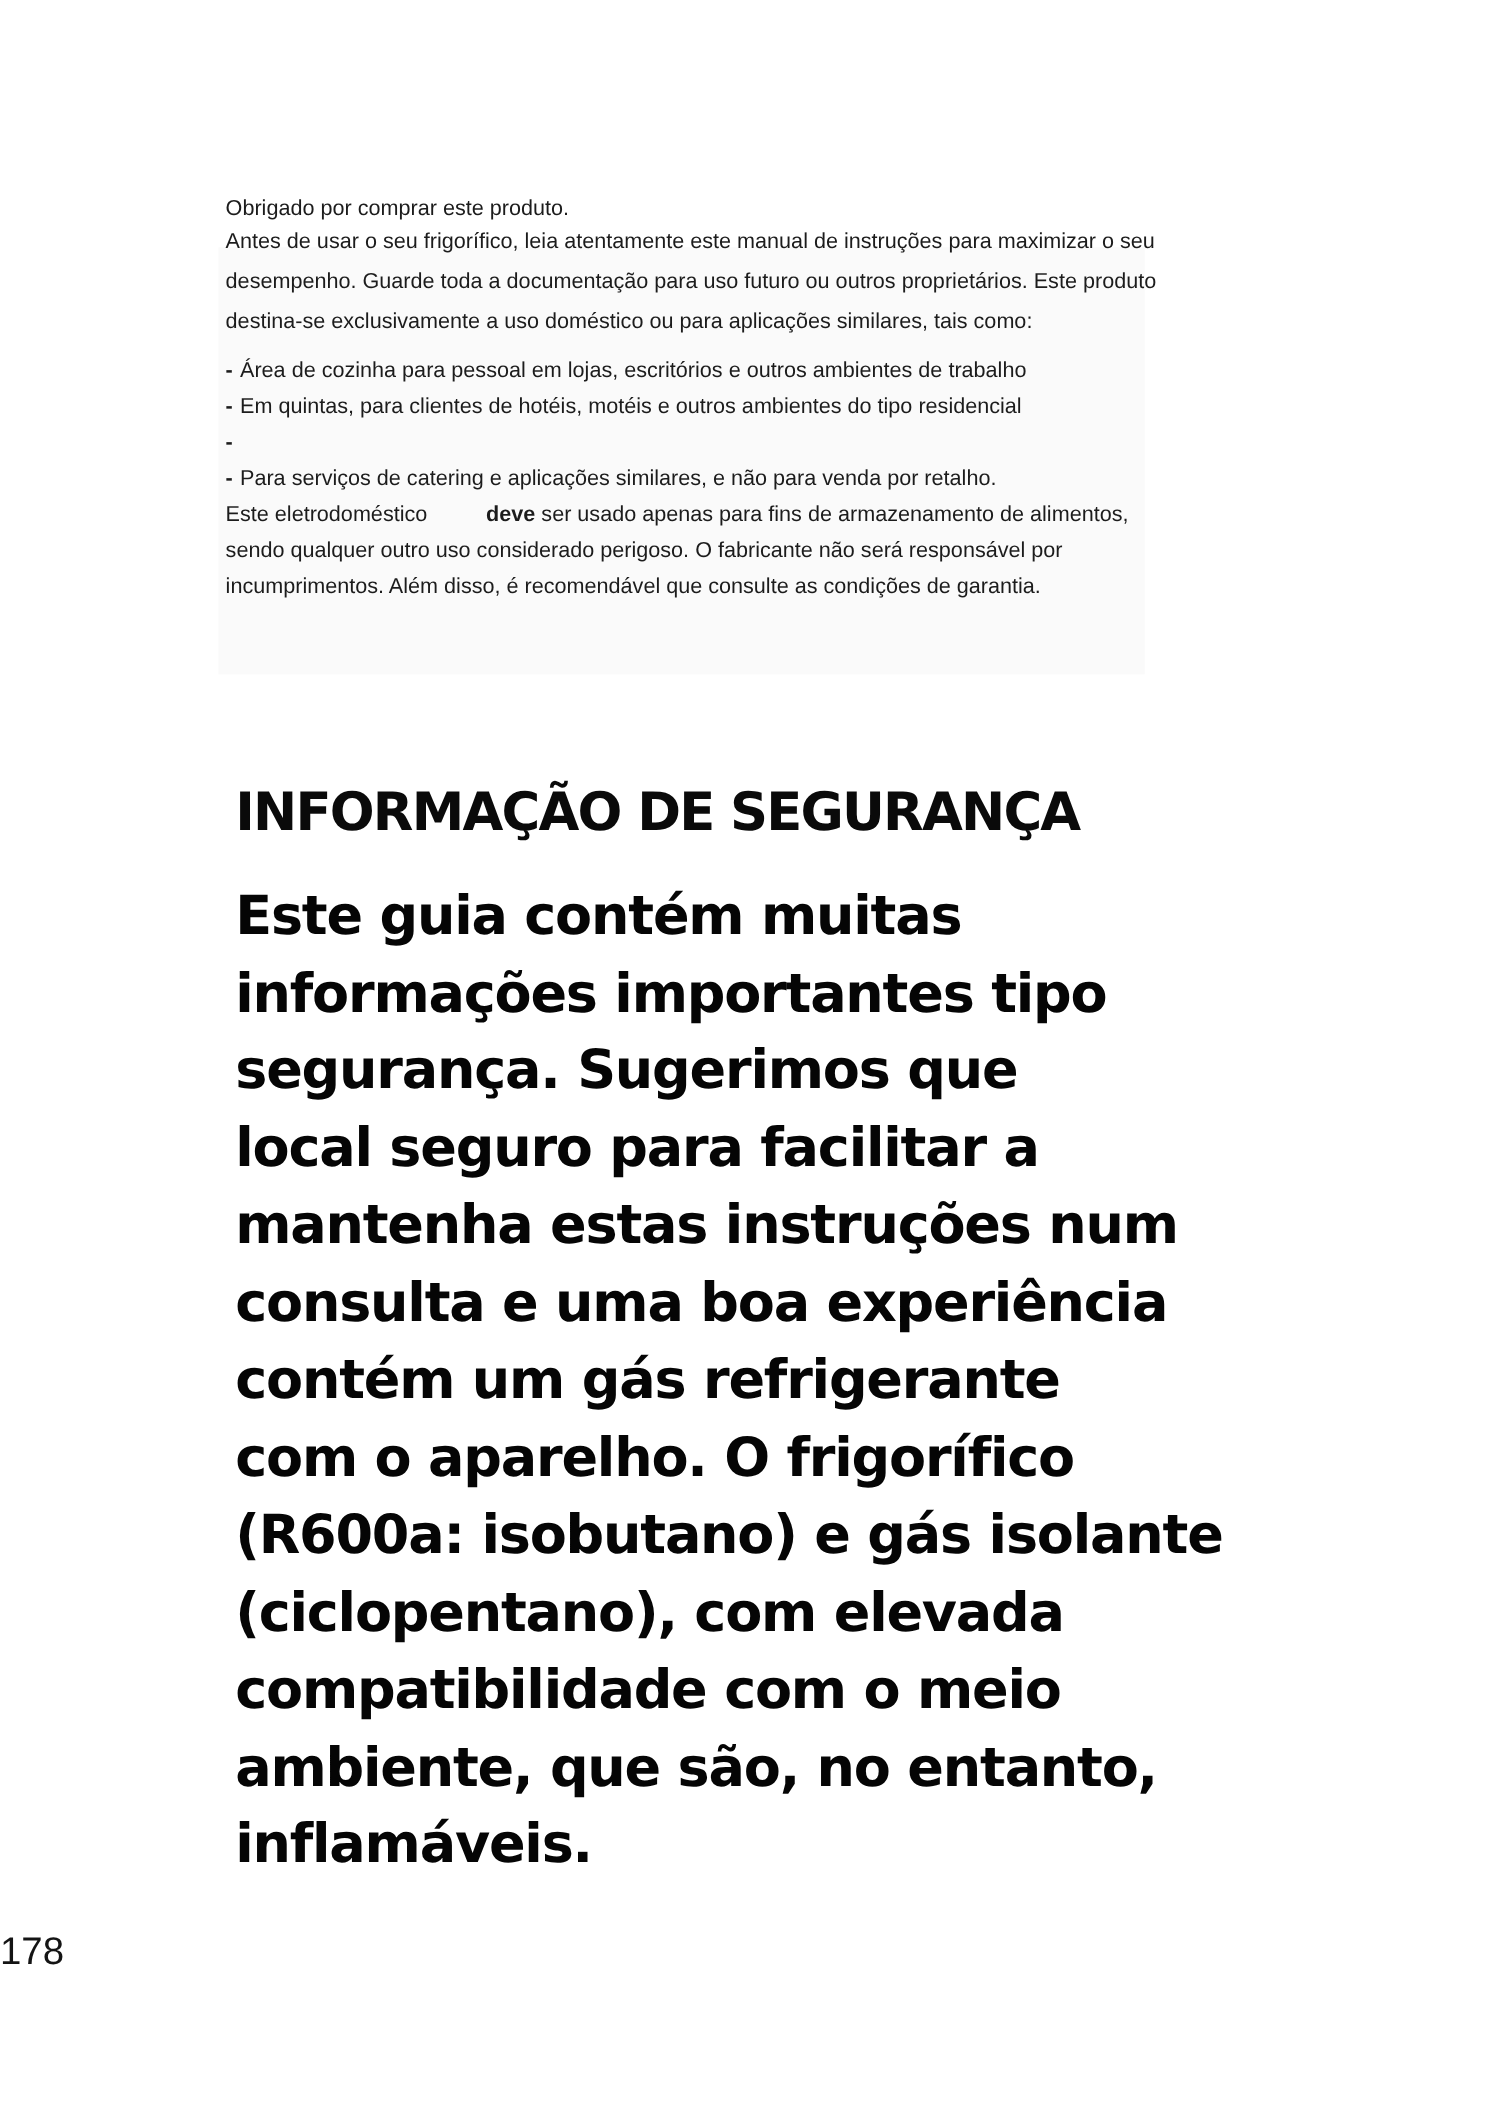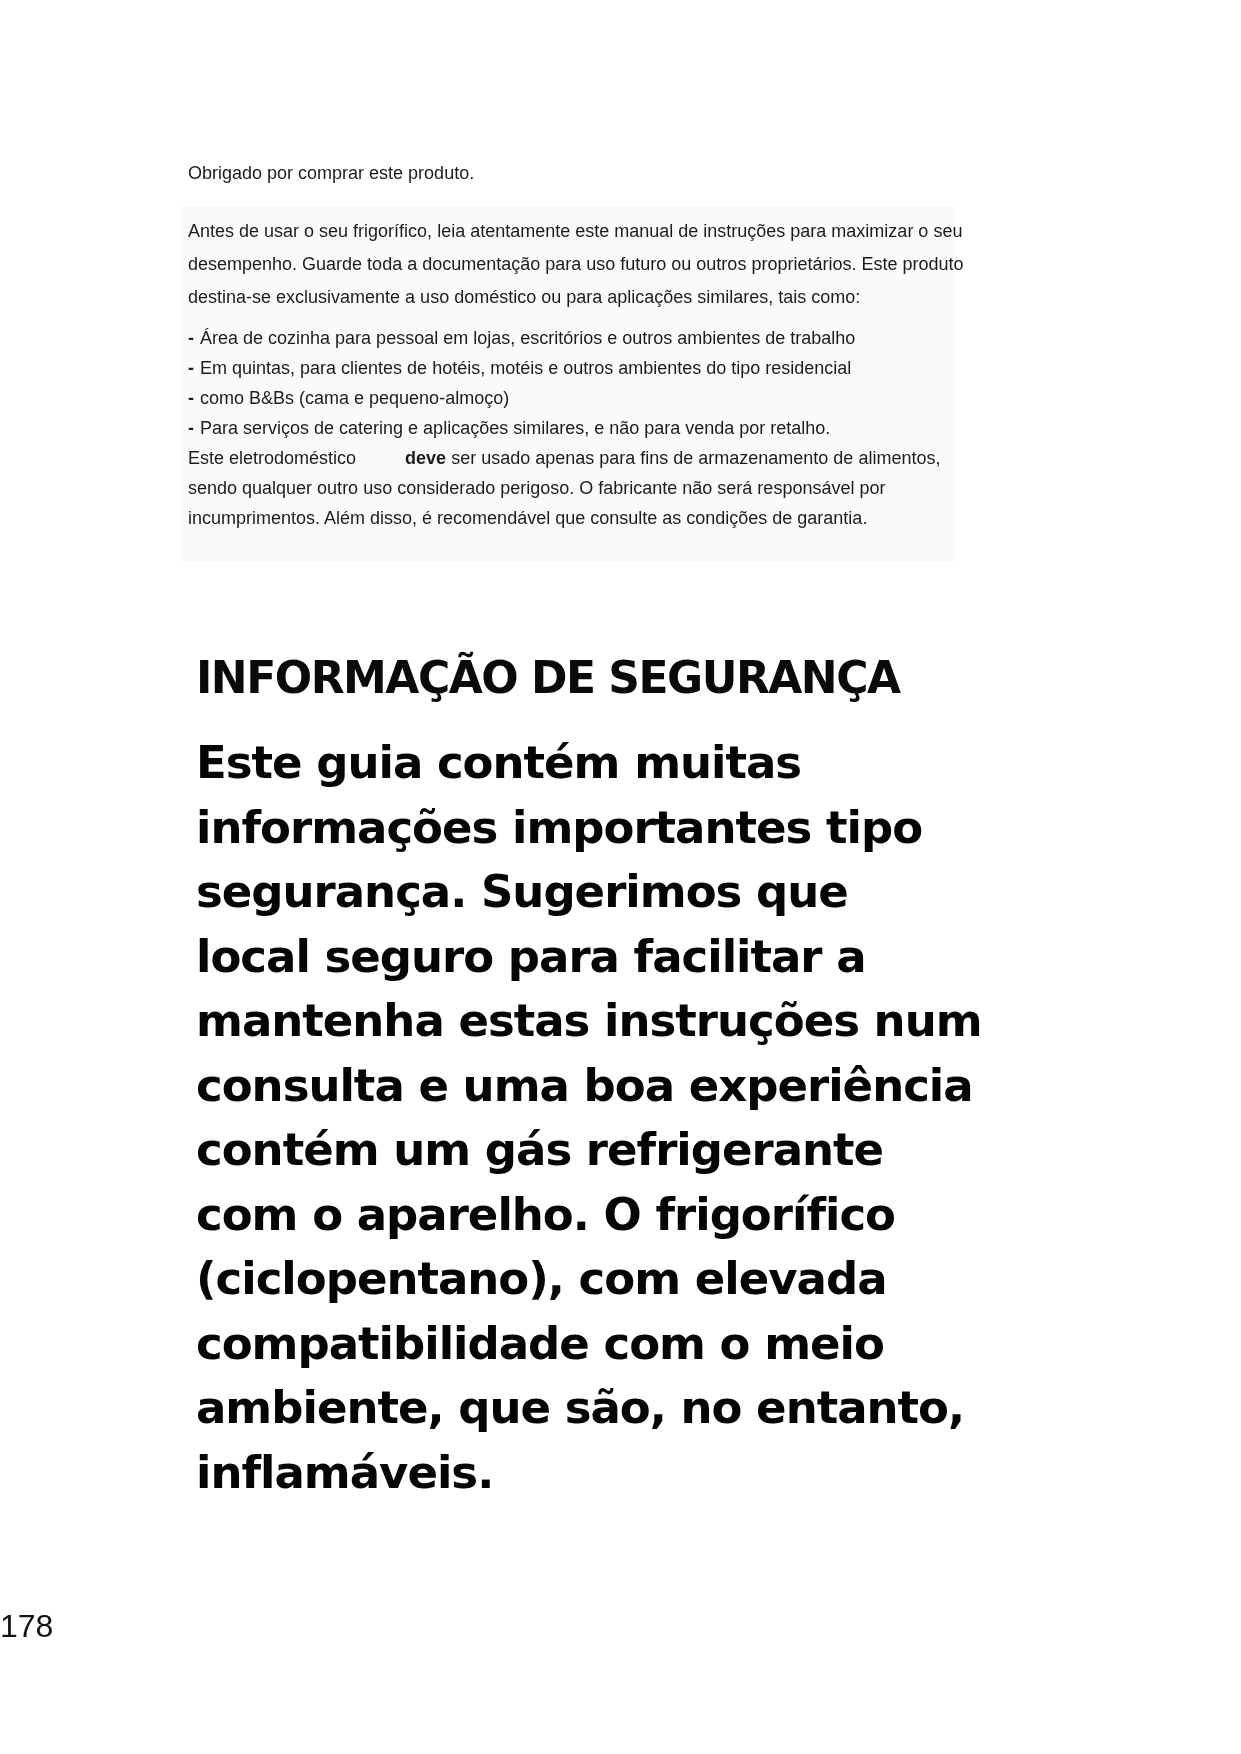--- a/index.html
+++ b/index.html
@@ -27,21 +27,21 @@
   }
   .intro {
     position: absolute;
     left: 188px;
     top: 161px;
     width: 792px;
     font-size: 18px;
     line-height: 33px;
   }
   .thanks { line-height: 24px; }
-  .intro-paragraph { margin-top: 30px; }
+  .intro-paragraph { }
   .bullet-list {
     list-style: none;
     margin-top: 9px;
     line-height: 30px;
   }
   .bullet-item { display: flex; }
   .bullet-marker {
     font-weight: 700;
     flex: 0 0 auto;
     padding-right: 6px;
@@ -97,21 +97,20 @@
       <li class="bullet-item">
         <span class="bullet-marker">-</span>
         <span class="bullet-text">Área de cozinha para pessoal em lojas, escritórios e outros ambientes de trabalho</span>
       </li>
       <li class="bullet-item">
         <span class="bullet-marker">-</span>
         <span class="bullet-text">Em quintas, para clientes de hotéis, motéis e outros ambientes do tipo residencial</span>
       </li>
       <li class="bullet-item">
         <span class="bullet-marker">-</span>
-        <span class="bullet-text">como B&amp;Bs (cama e pequeno-almoço)</span>
       </li>
       <li class="bullet-item">
         <span class="bullet-marker">-</span>
         <span class="bullet-text">Para serviços de catering e aplicações similares, e não para venda por retalho.</span>
       </li>
     </ul>
 
     <p class="closing-paragraph"><span>Este eletrodoméstico </span><b>deve</b><span> ser usado apenas para fins de armazenamento de alimentos, sendo qualquer outro uso considerado perigoso. O fabricante não será responsável por incumprimentos. Além disso, é recomendável que consulte as condições de garantia.</span></p>
   </div>
 
@@ -119,20 +118,21 @@
 
   <div class="safety-text">
     <div class="safety-line">Este guia contém muitas</div>
     <div class="safety-line">informações importantes tipo</div>
     <div class="safety-line">segurança. Sugerimos que</div>
     <div class="safety-line">local seguro para facilitar a</div>
     <div class="safety-line">mantenha estas instruções num</div>
     <div class="safety-line">consulta e uma boa experiência</div>
     <div class="safety-line">contém um gás refrigerante</div>
     <div class="safety-line">com o aparelho. O frigorífico</div>
+    <div class="safety-line">(R600a: isobutano) e gás isolante</div>
     <div class="safety-line">(ciclopentano), com elevada</div>
     <div class="safety-line">compatibilidade com o meio</div>
     <div class="safety-line">ambiente, que são, no entanto,</div>
     <div class="safety-line">inflamáveis.</div>
   </div>
 
   <div class="page-number">178</div>
 
 </div>
 

